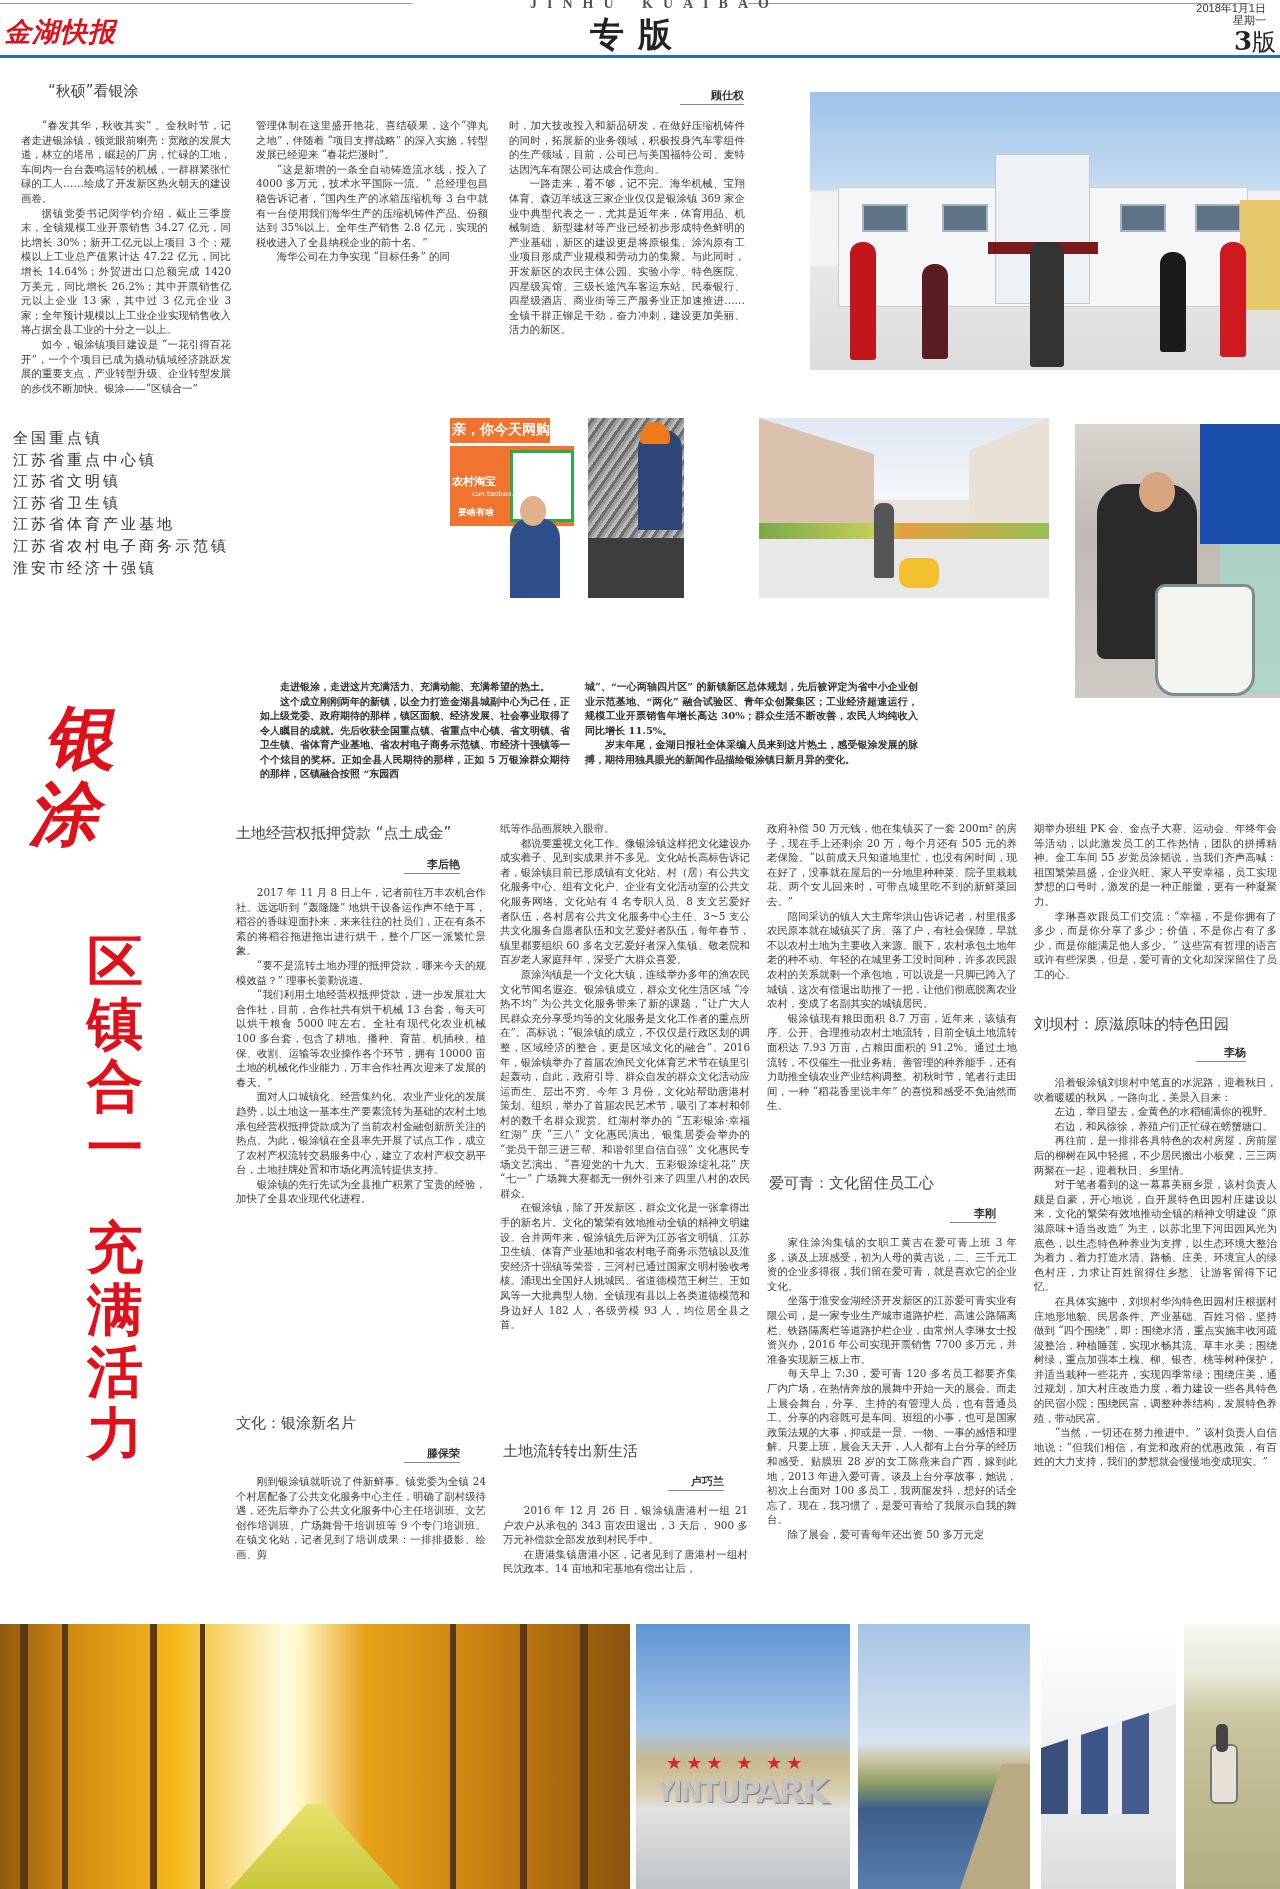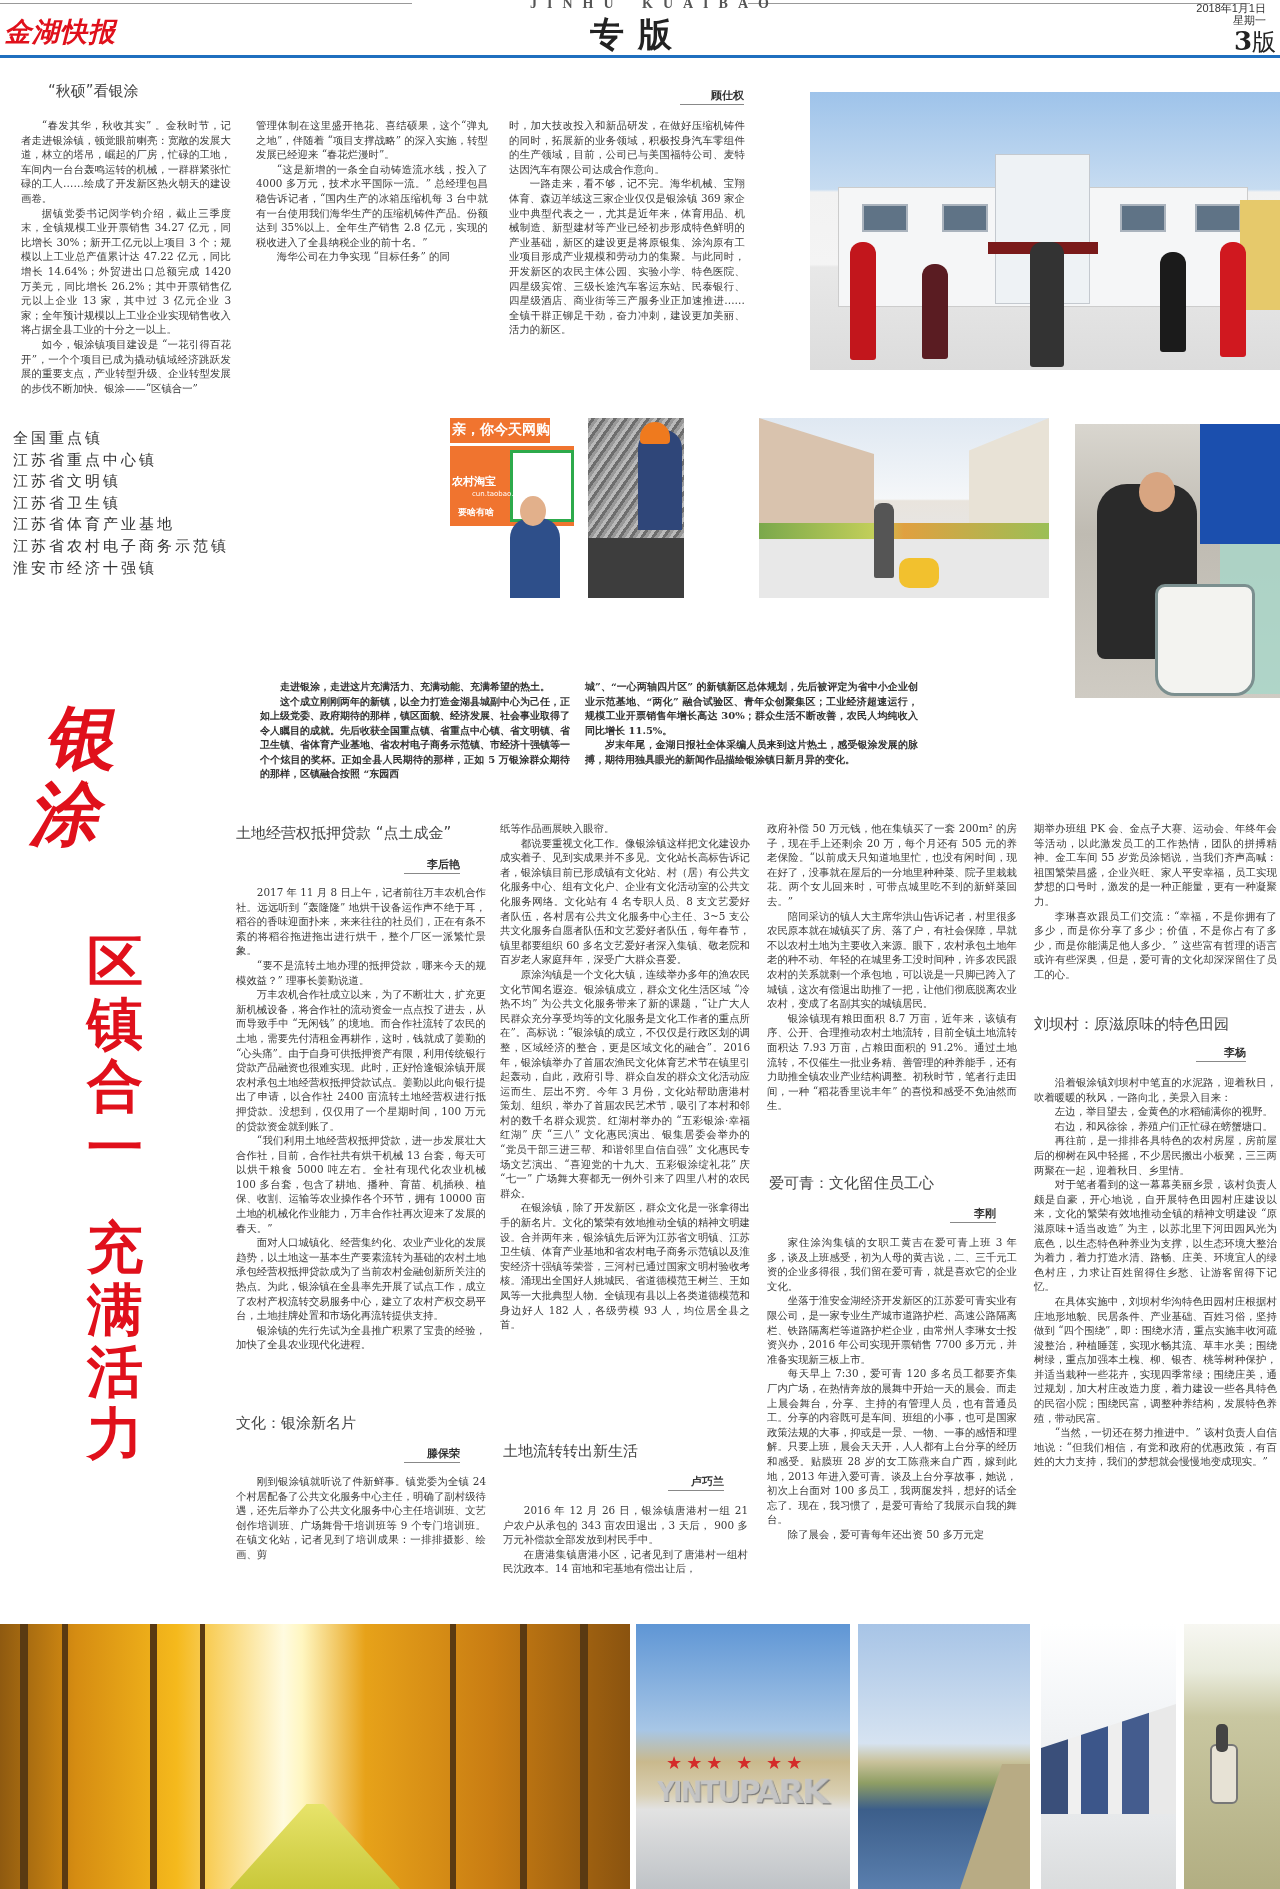--- a/index.html
+++ b/index.html
@@ -217,21 +217,20 @@
   <div>满</div>
   <div>活</div>
   <div>力</div>
 </div>
 
 <div class="headline" style="left:236px; top:824px;">土地经营权抵押贷款 “点土成金”</div>
 <div class="byline" style="left:404px; top:857px; width:56px;">李后艳</div>
 <div class="col" style="left:236px; top:885px; width:250px;">
   <p>2017 年 11 月 8 日上午，记者前往万丰农机合作社。远远听到 “轰隆隆” 地烘干设备运作声不绝于耳，稻谷的香味迎面扑来，来来往往的社员们，正在有条不紊的将稻谷拖进拖出进行烘干，整个厂区一派繁忙景象。</p>
   <p>“要不是流转土地办理的抵押贷款，哪来今天的规模效益？” 理事长姜勤说道。</p>
-  <p>万丰农机合作社成立以来，为了不断壮大，扩充更新机械设备，将合作社的流动资金一点点投了进去，从而导致手中 “无闲钱” 的境地。而合作社流转了农民的土地，需要先付清租金再耕作，这时，钱就成了姜勤的 “心头痛”。由于自身可供抵押资产有限，利用传统银行贷款产品融资也很难实现。此时，正好恰逢银涂镇开展农村承包土地经营权抵押贷款试点。姜勤以此向银行提出了申请，以合作社 2400 亩流转土地经营权进行抵押贷款。没想到，仅仅用了一个星期时间，100 万元的贷款资金就到账了。</p>
   <p>“我们利用土地经营权抵押贷款，进一步发展壮大合作社，目前，合作社共有烘干机械 13 台套，每天可以烘干粮食 5000 吨左右。全社有现代化农业机械 100 多台套，包含了耕地、播种、育苗、机插秧、植保、收割、运输等农业操作各个环节，拥有 10000 亩土地的机械化作业能力，万丰合作社再次迎来了发展的春天。”</p>
   <p>面对人口城镇化、经营集约化、农业产业化的发展趋势，以土地这一基本生产要素流转为基础的农村土地承包经营权抵押贷款成为了当前农村金融创新所关注的热点。为此，银涂镇在全县率先开展了试点工作，成立了农村产权流转交易服务中心，建立了农村产权交易平台，土地挂牌处置和市场化再流转提供支持。</p>
   <p>银涂镇的先行先试为全县推广积累了宝贵的经验，加快了全县农业现代化进程。</p>
 </div>
 
 <div class="headline" style="left:236px; top:1414px;">文化：银涂新名片</div>
 <div class="byline" style="left:404px; top:1446px; width:56px;">滕保荣</div>
 <div class="col" style="left:236px; top:1474px; width:250px;">
   <p>刚到银涂镇就听说了件新鲜事。镇党委为全镇 24 个村居配备了公共文化服务中心主任，明确了副村级待遇，还先后举办了公共文化服务中心主任培训班、文艺创作培训班、广场舞骨干培训班等 9 个专门培训班。在镇文化站，记者见到了培训成果：一排排摄影、绘画、剪</p>
 </div>

